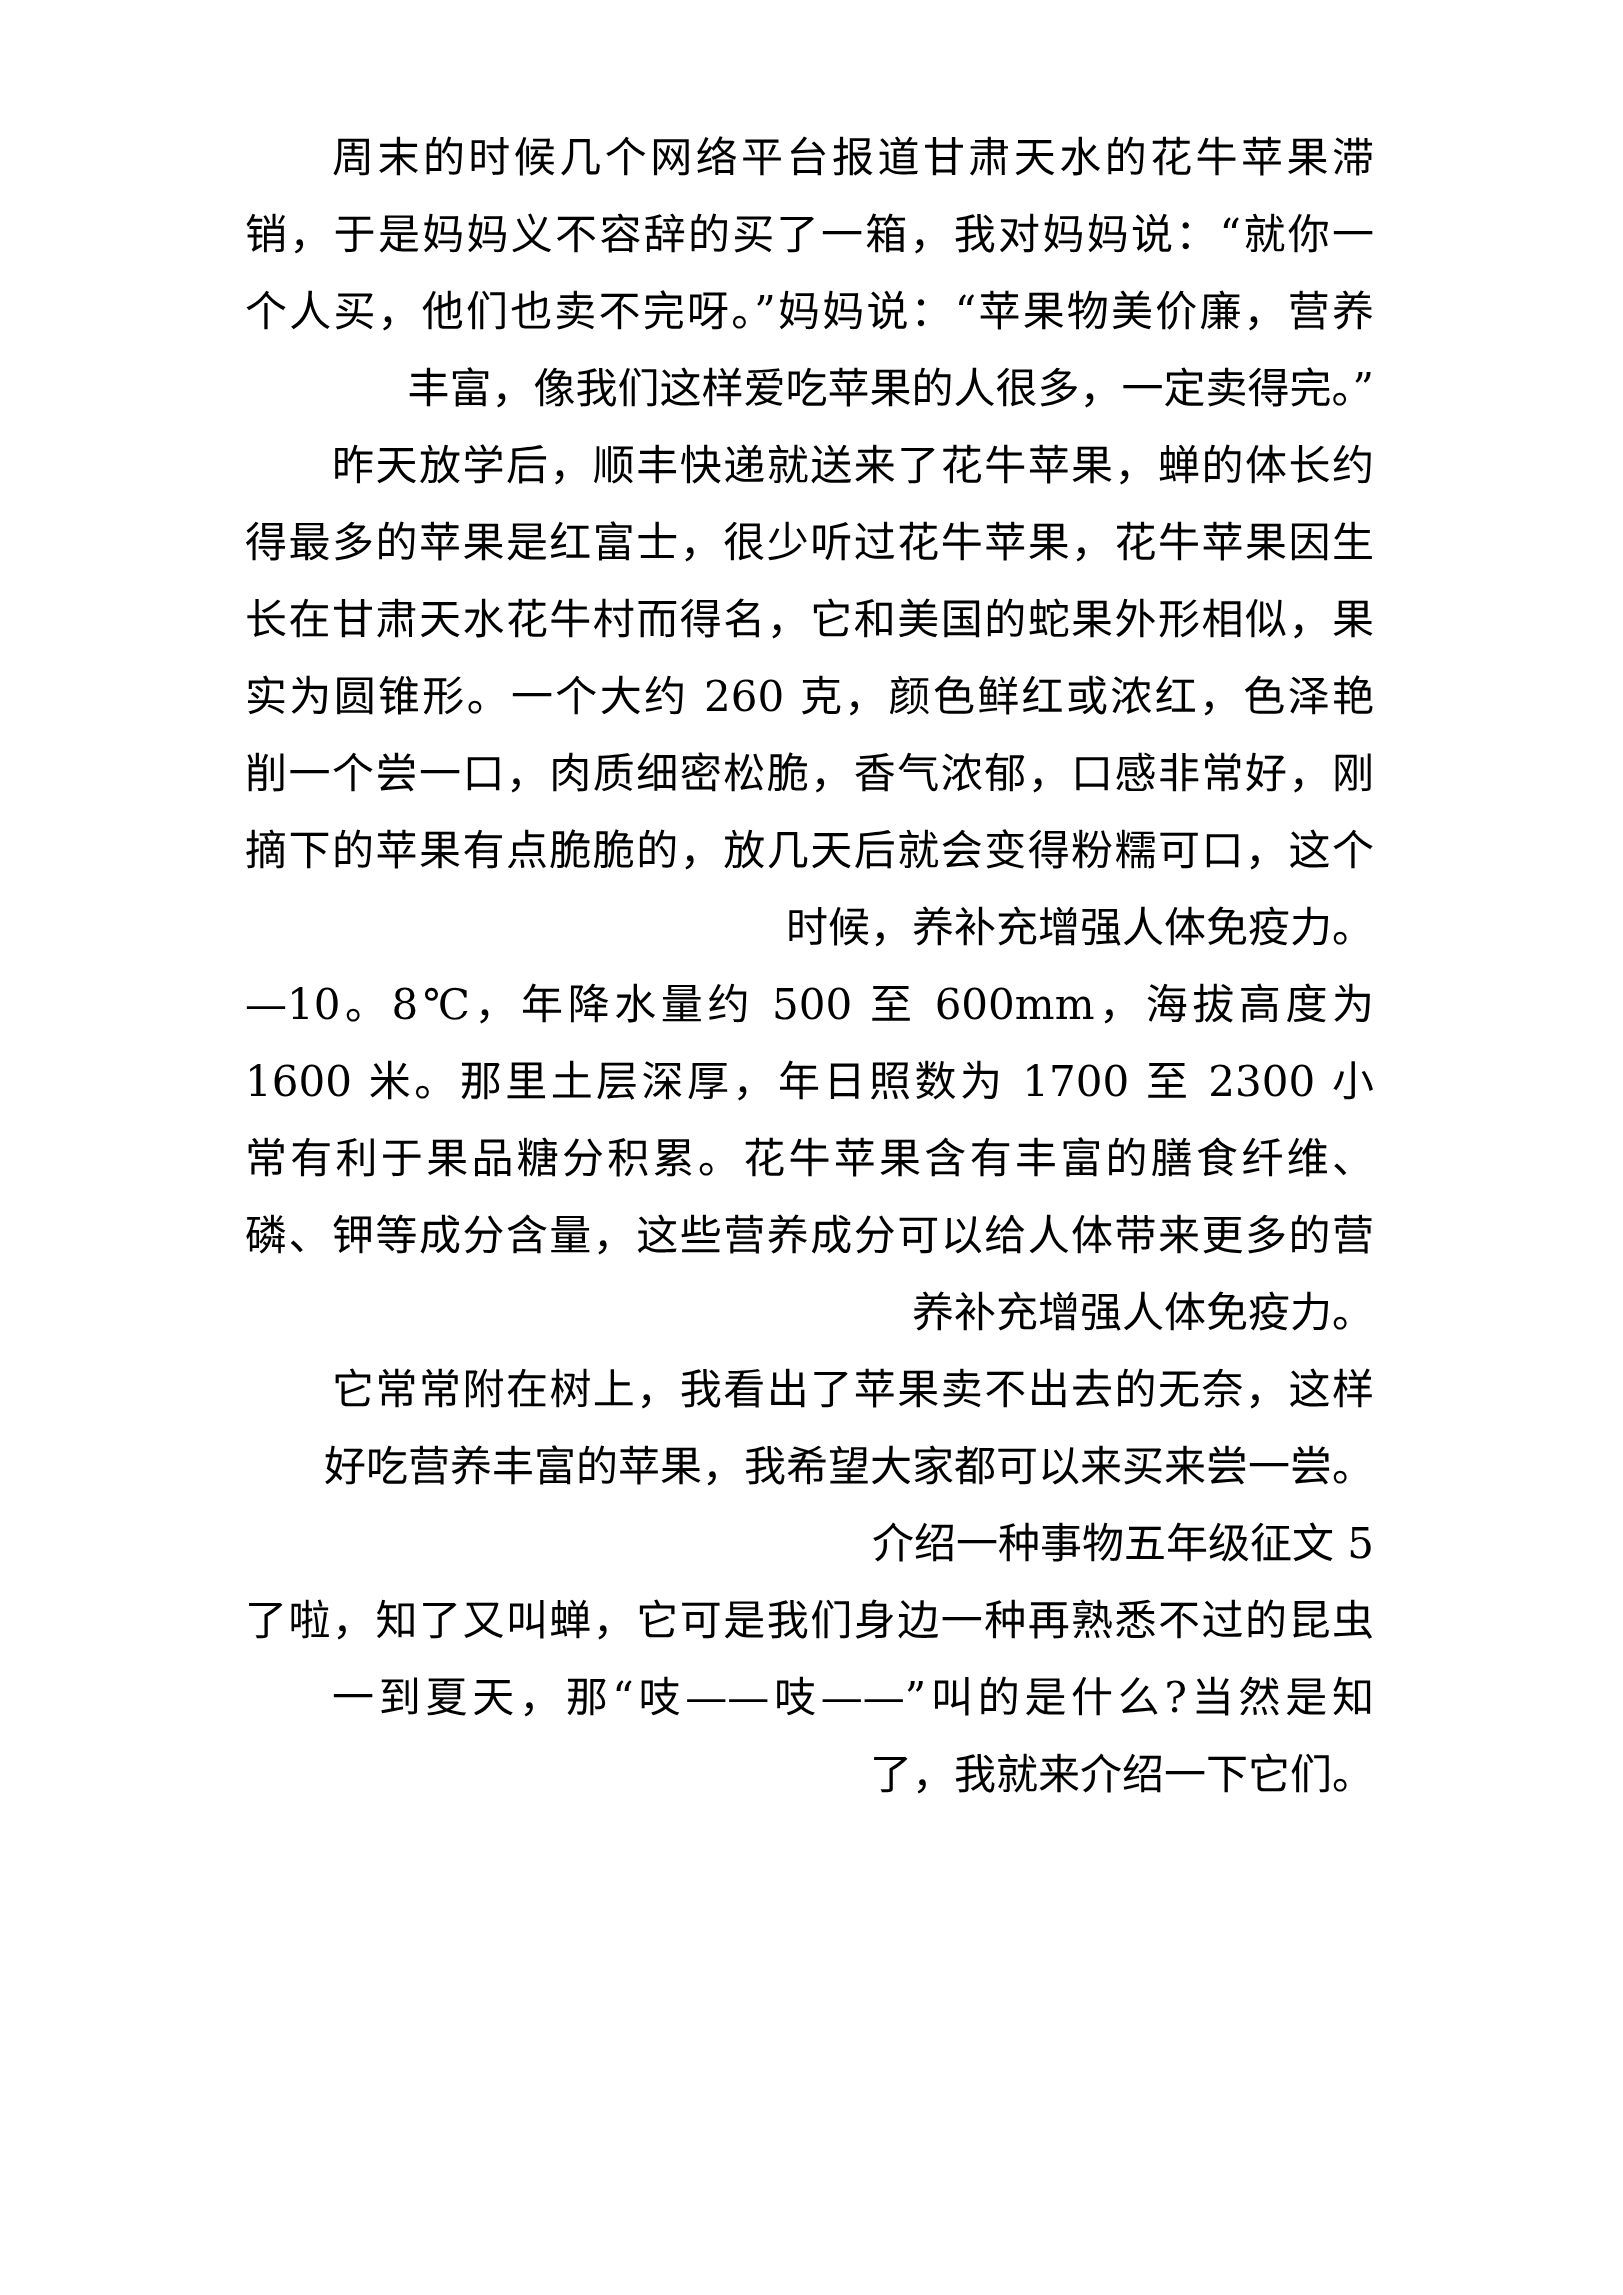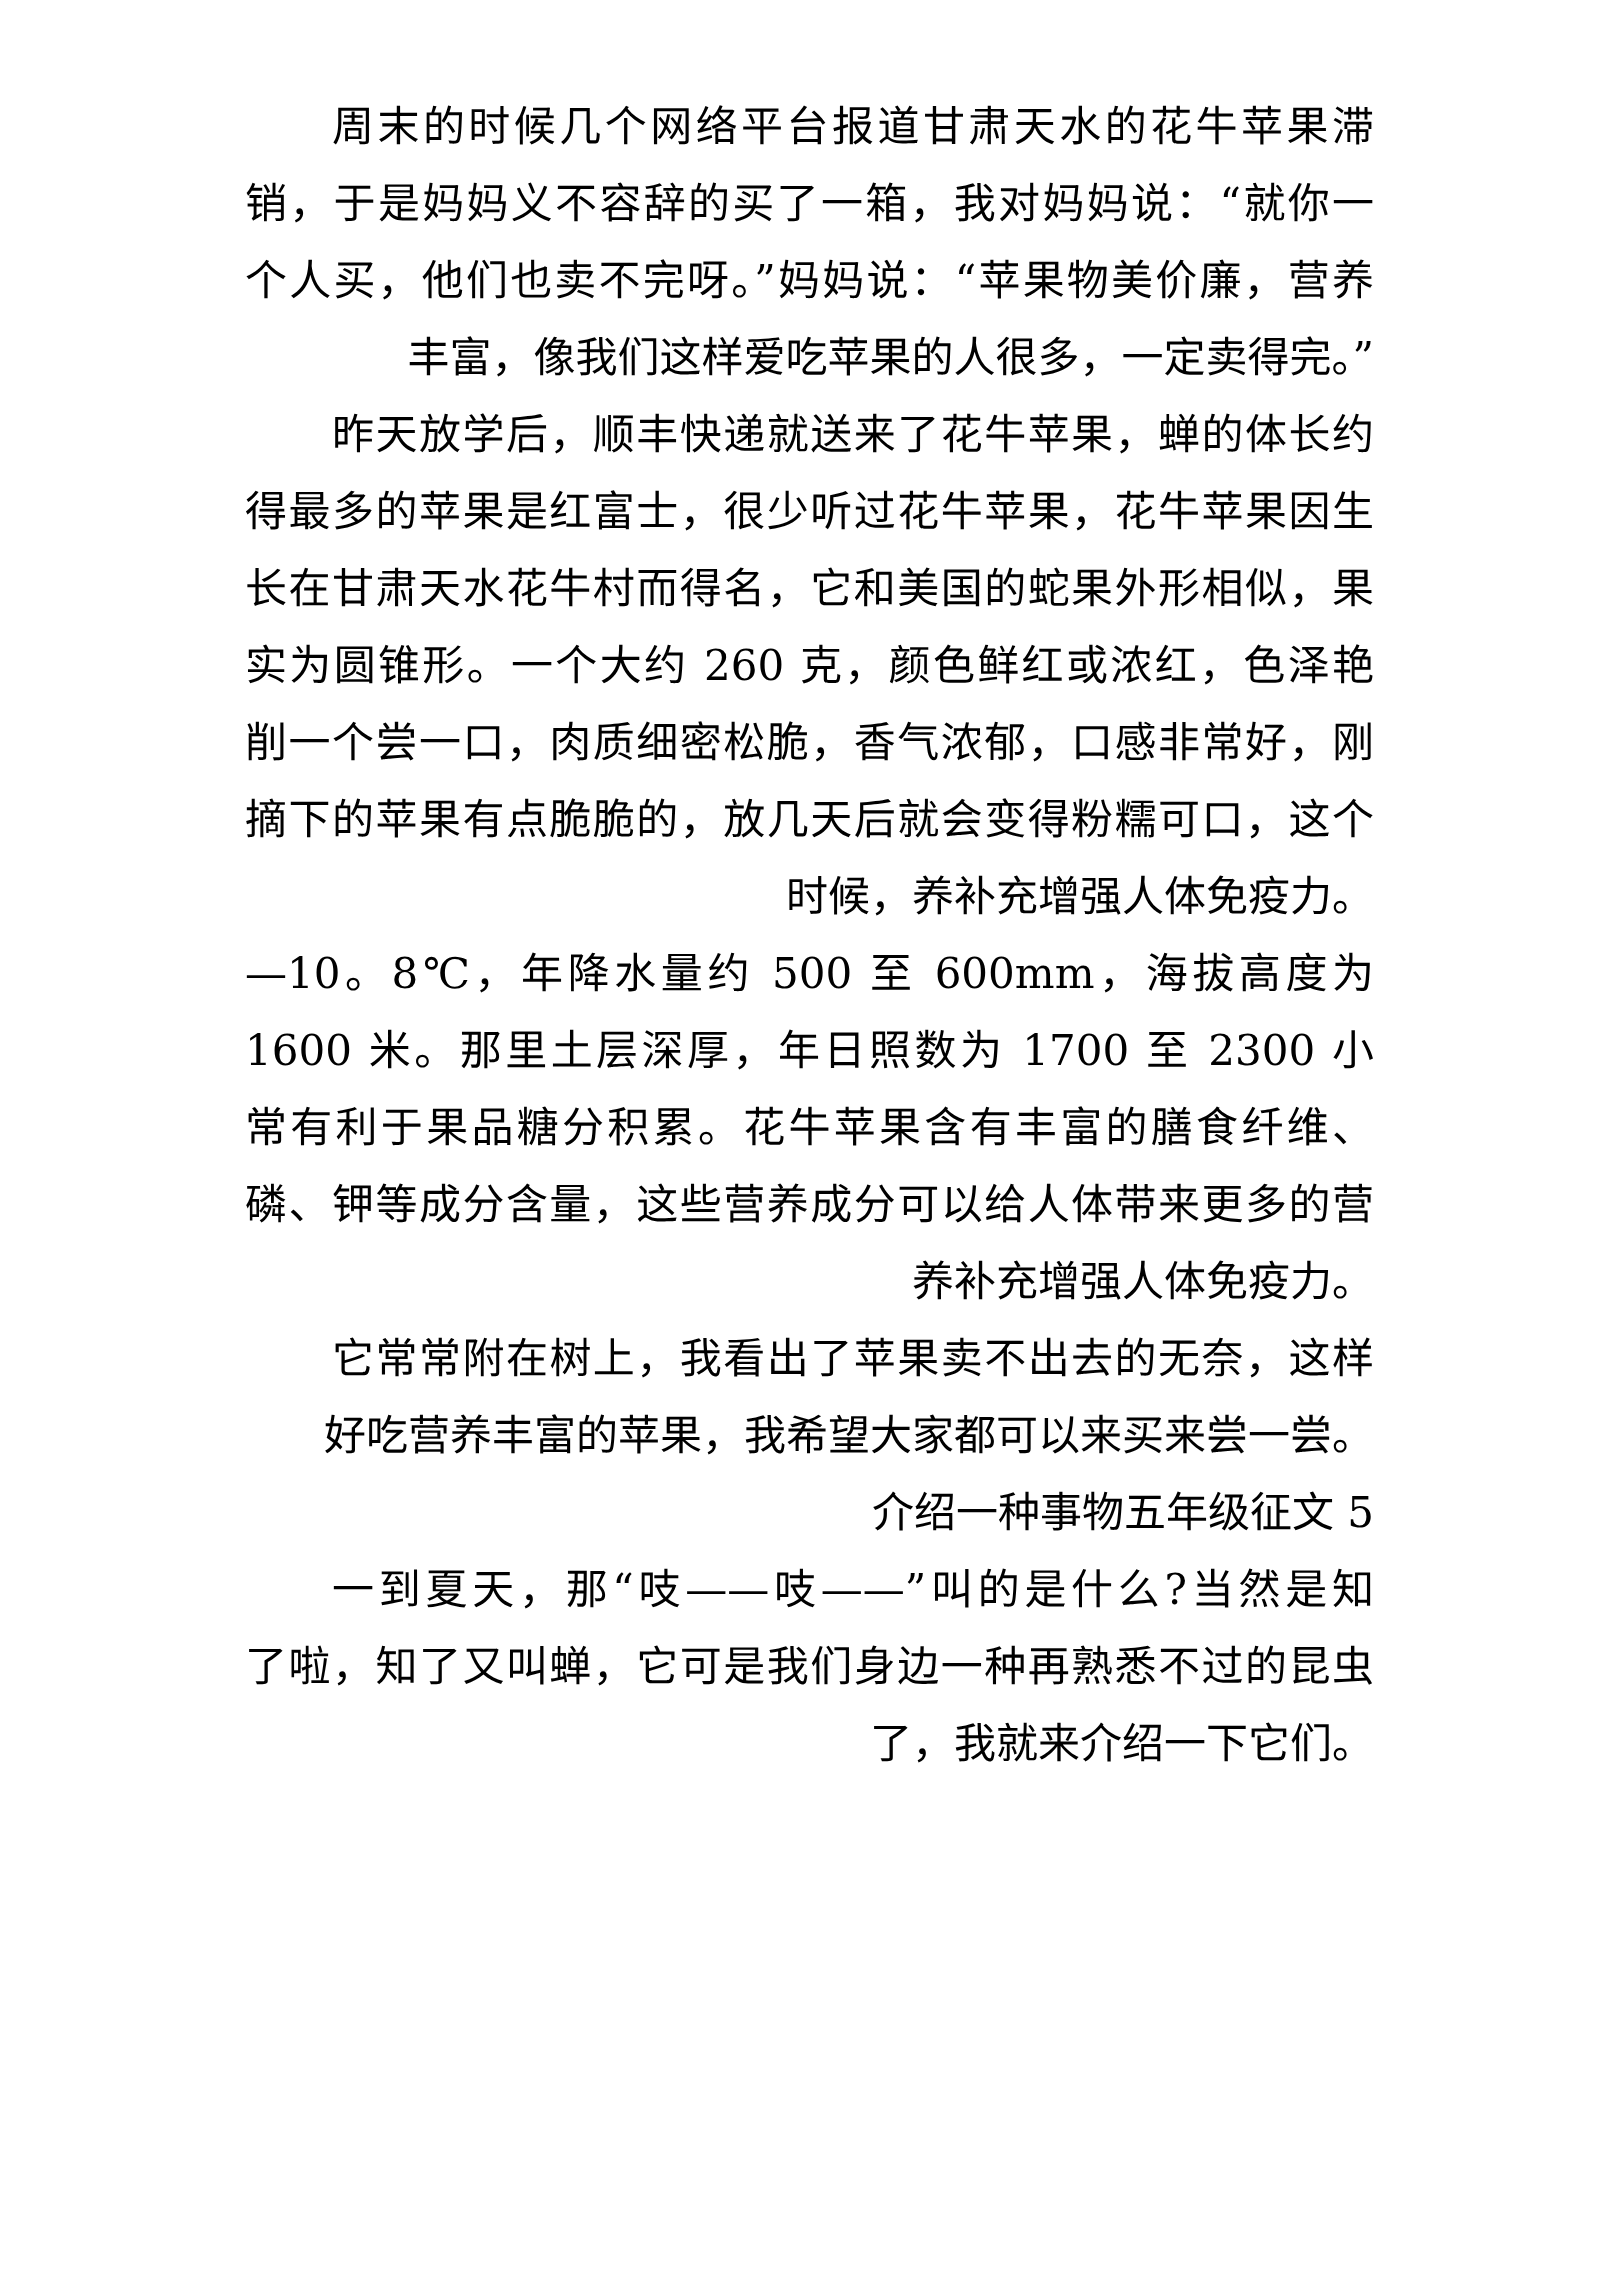--- a/index.html
+++ b/index.html
@@ -6,21 +6,21 @@
     margin: 0;
     padding: 0;
     background: #ffffff;
   }
   .page {
     position: relative;
     width: 1623px;
     height: 2295px;
     background: #ffffff;
     box-sizing: border-box;
-    padding: 88px 249px 0 245px;
+    padding: 119px 249px 0 245px;
     overflow: hidden;
   }
   .text-block {
     width: 100%;
   }
   .line {
     font-family: "DejaVu Serif", "Liberation Serif", serif;
     font-size: 42px;
     line-height: 77px;
     height: 77px;
@@ -55,18 +55,18 @@
       <div class="line justify">摘下的苹果有点脆脆的，放几天后就会变得粉糯可口，这个</div>
       <div class="line">时候，养补充增强人体免疫力。</div>
       <div class="line justify">—10。8℃，年降水量约 500 至 600mm，海拔高度为 1000 至</div>
       <div class="line justify">1600 米。那里土层深厚，年日照数为 1700 至 2300 小时，非</div>
       <div class="line justify">常有利于果品糖分积累。花牛苹果含有丰富的膳食纤维、钙、</div>
       <div class="line justify">磷、钾等成分含量，这些营养成分可以给人体带来更多的营</div>
       <div class="line">养补充增强人体免疫力。</div>
       <div class="line indent justify">它常常附在树上，我看出了苹果卖不出去的无奈，这样</div>
       <div class="line">好吃营养丰富的苹果，我希望大家都可以来买来尝一尝。</div>
       <div class="line indent">介绍一种事物五年级征文 5</div>
+      <div class="line justify">了啦，知了又叫蝉，它可是我们身边一种再熟悉不过的昆虫</div>
       <div class="line indent justify">一到夏天，那“吱——吱——”叫的是什么?当然是知</div>
-      <div class="line justify">了啦，知了又叫蝉，它可是我们身边一种再熟悉不过的昆虫</div>
       <div class="line">了，我就来介绍一下它们。</div>
     </div>
 </div>
 
 
 </body></html>

